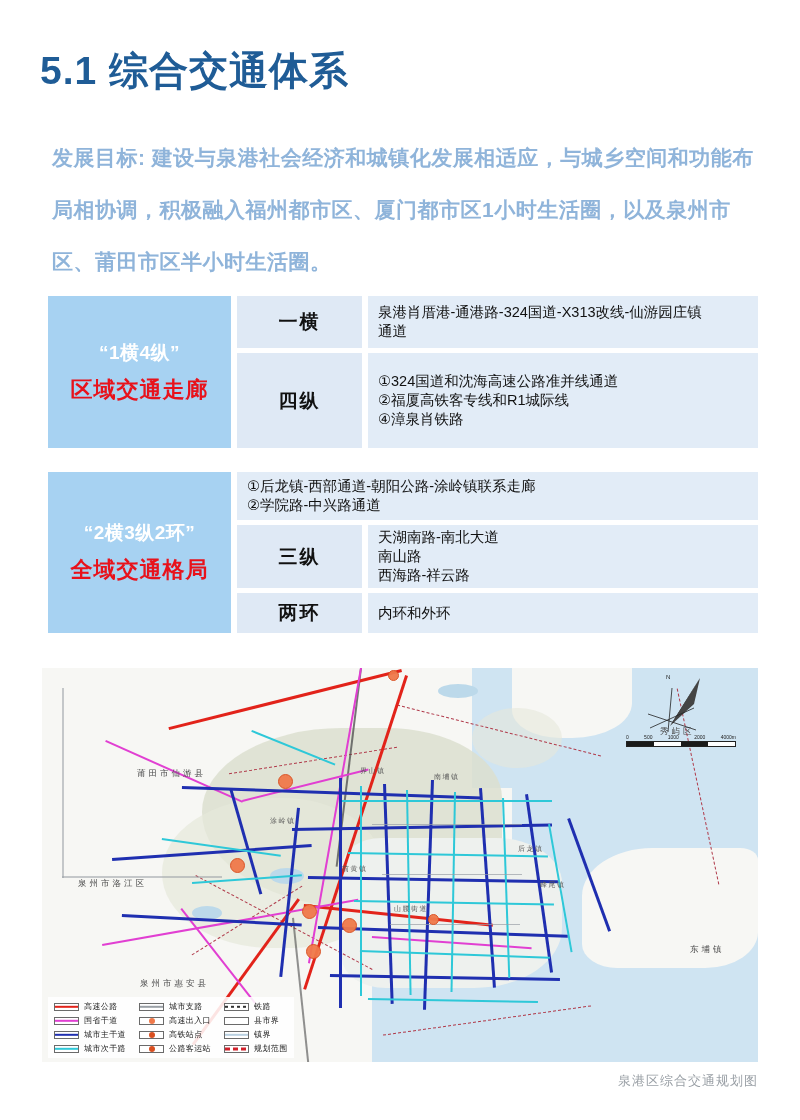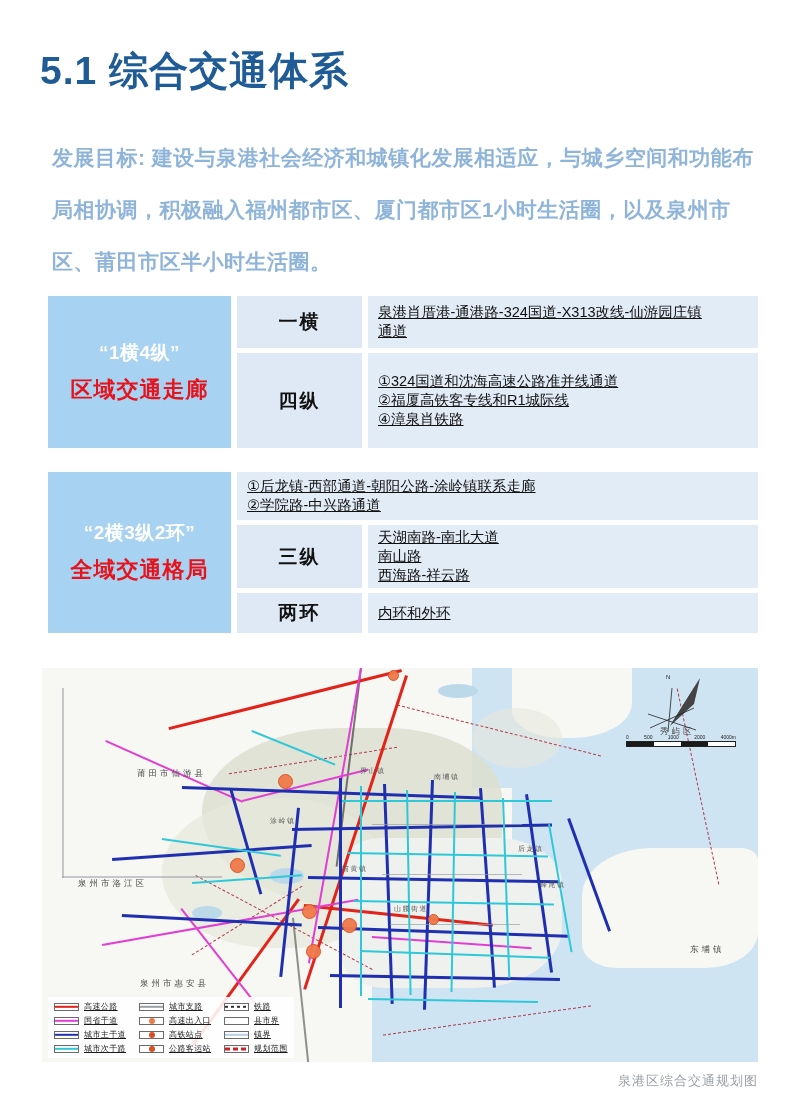--- a/index.html
+++ b/index.html
@@ -50,21 +50,21 @@
     display:flex;align-items:center;justify-content:center;
     font-size:19px;font-weight:700;color:#111;letter-spacing:2px;
   }
   .desc-cell{
     flex:1 1 auto;margin-left:6px;background:#e2ecf7;
     display:flex;align-items:center;
     padding:7px 10px;box-sizing:border-box;
     font-size:14.5px;line-height:19px;color:#111;
   }
   .desc-cell .lines{width:100%;}
-  .desc-cell .lines div{white-space:nowrap;text-decoration:underline;}
+  .desc-cell .lines div{white-space:nowrap;}
 
   
   #table1 .row.r1{height:52px;}
   #table1 .row.r2{height:95px;}
   #table2 .row.r1{height:48px;}
   #table2 .row.r2{height:63px;}
   #table2 .row.r3{height:40px;}
 
   
   .map{
@@ -133,21 +133,21 @@
     transform:translate(-50%,-50%);
   }
   .swatch.dashed i{
     background:repeating-linear-gradient(to right,#333 0 3px,transparent 3px 6px);
   }
   .swatch.plan i{
     background:repeating-linear-gradient(to right,#d0202a 0 5px,transparent 5px 8px);
     height:3px;
   }
   .swatch.empty i{background:transparent;}
-  .legtext{font-size:8px;color:#1a1a1a;white-space:nowrap;letter-spacing:0.4px;text-decoration:underline;}
+  .legtext{font-size:8px;color:#1a1a1a;white-space:nowrap;letter-spacing:0.4px;}
 
   
   .caption{
     position:absolute;right:42px;top:1072px;
     font-size:13px;color:#9aa0a6;letter-spacing:1px;
   }
 </style>
 </head>
 <body>
 

